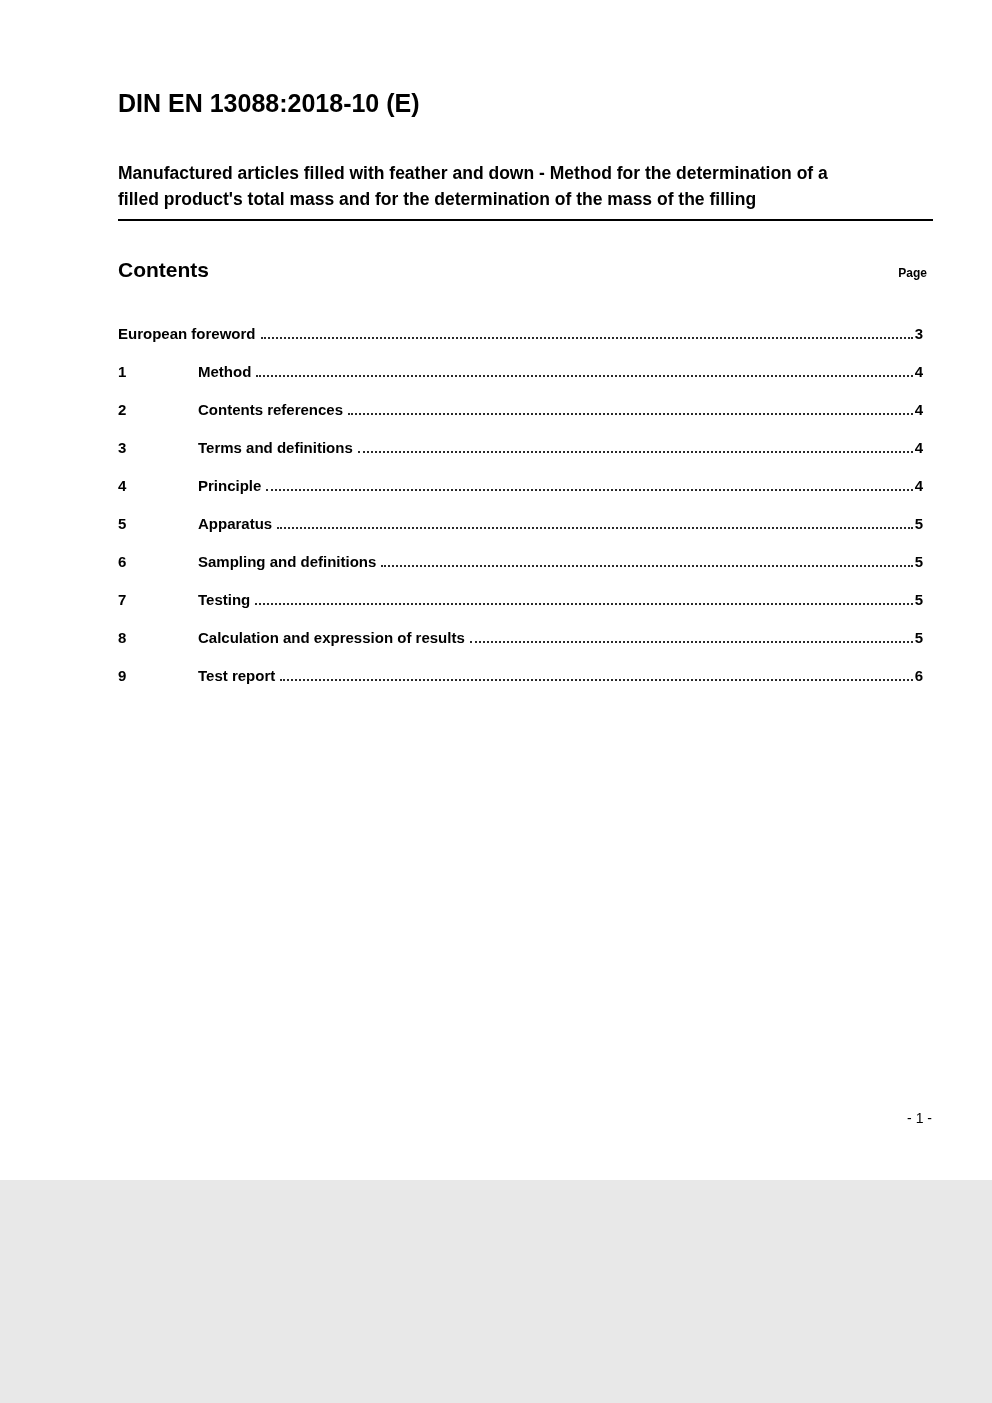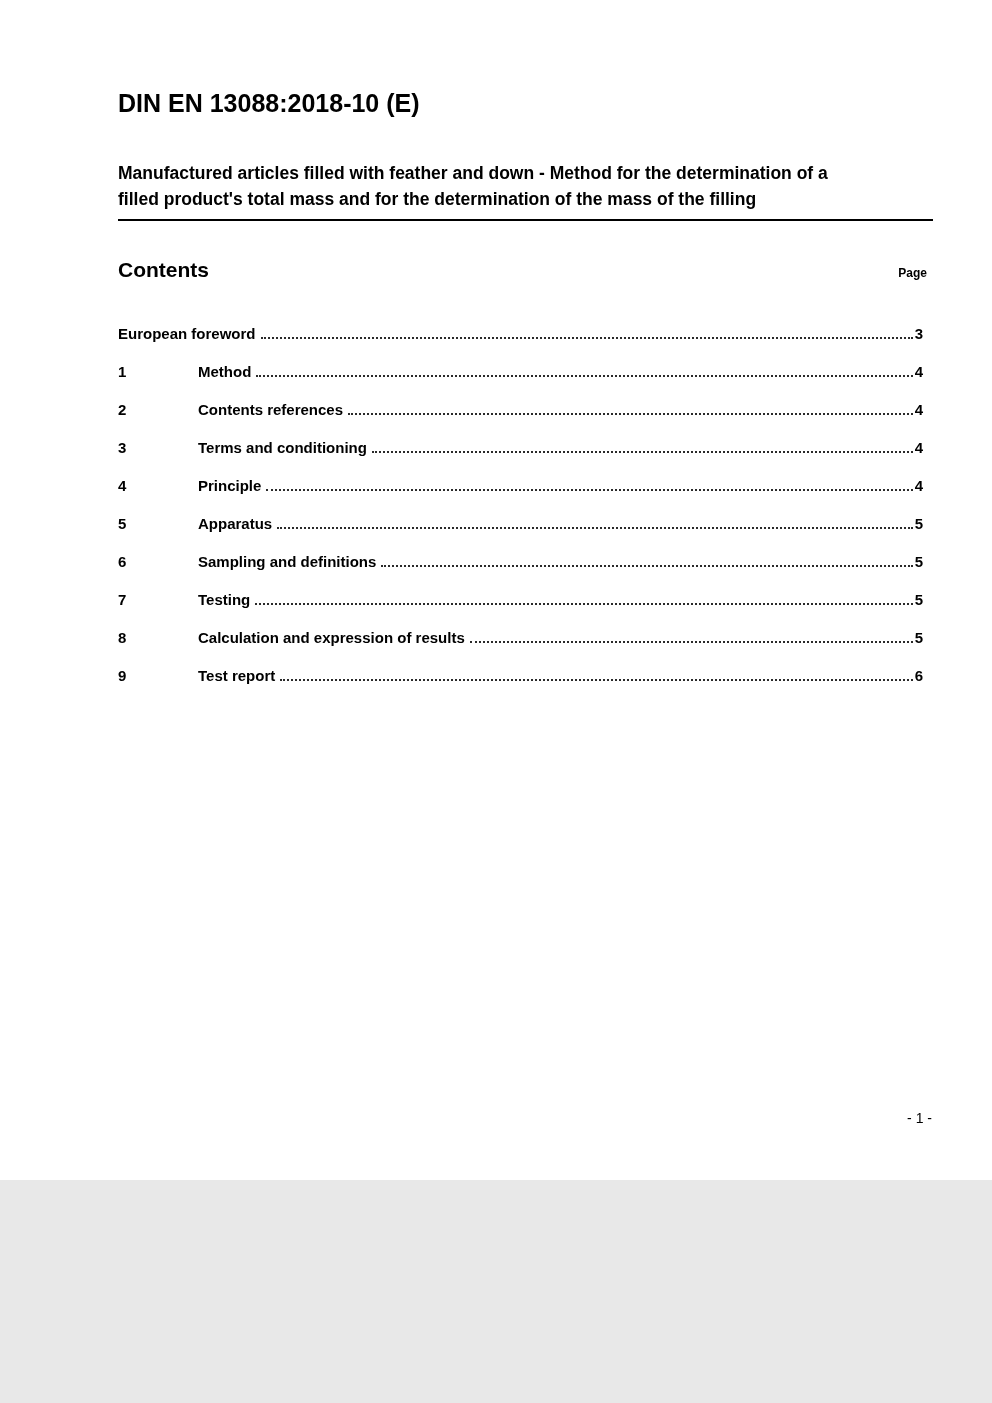--- a/index.html
+++ b/index.html
@@ -120,21 +120,21 @@
 
   <div class="toc-row">
     <span class="toc-num">2</span>
     <span class="toc-title">Contents references</span>
     <span class="toc-leader"></span>
     <span class="toc-page">4</span>
   </div>
 
   <div class="toc-row">
     <span class="toc-num">3</span>
-    <span class="toc-title">Terms and conditioning</span>
+    <span class="toc-title">Terms and definitions</span>
     <span class="toc-leader"></span>
     <span class="toc-page">4</span>
   </div>
 
   <div class="toc-row">
     <span class="toc-num">4</span>
     <span class="toc-title">Principle</span>
     <span class="toc-leader"></span>
     <span class="toc-page">4</span>
   </div>

